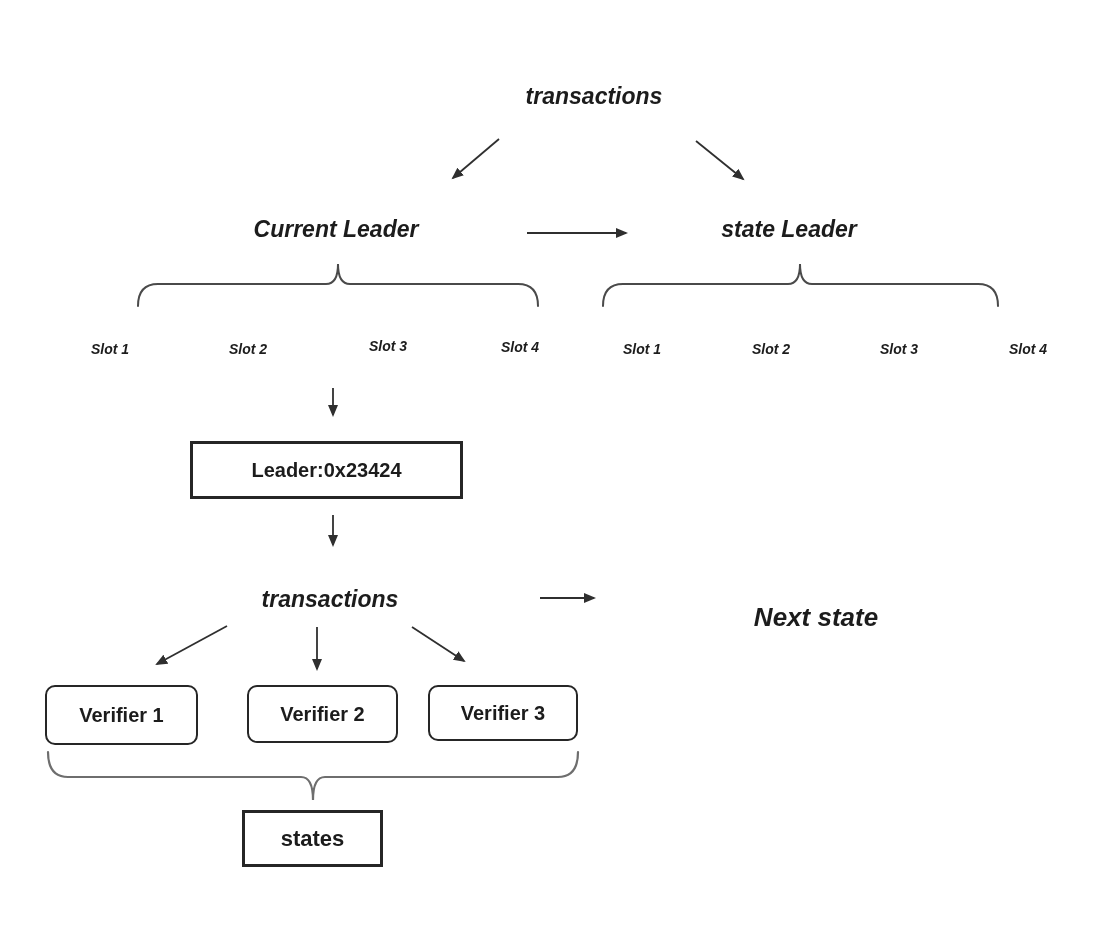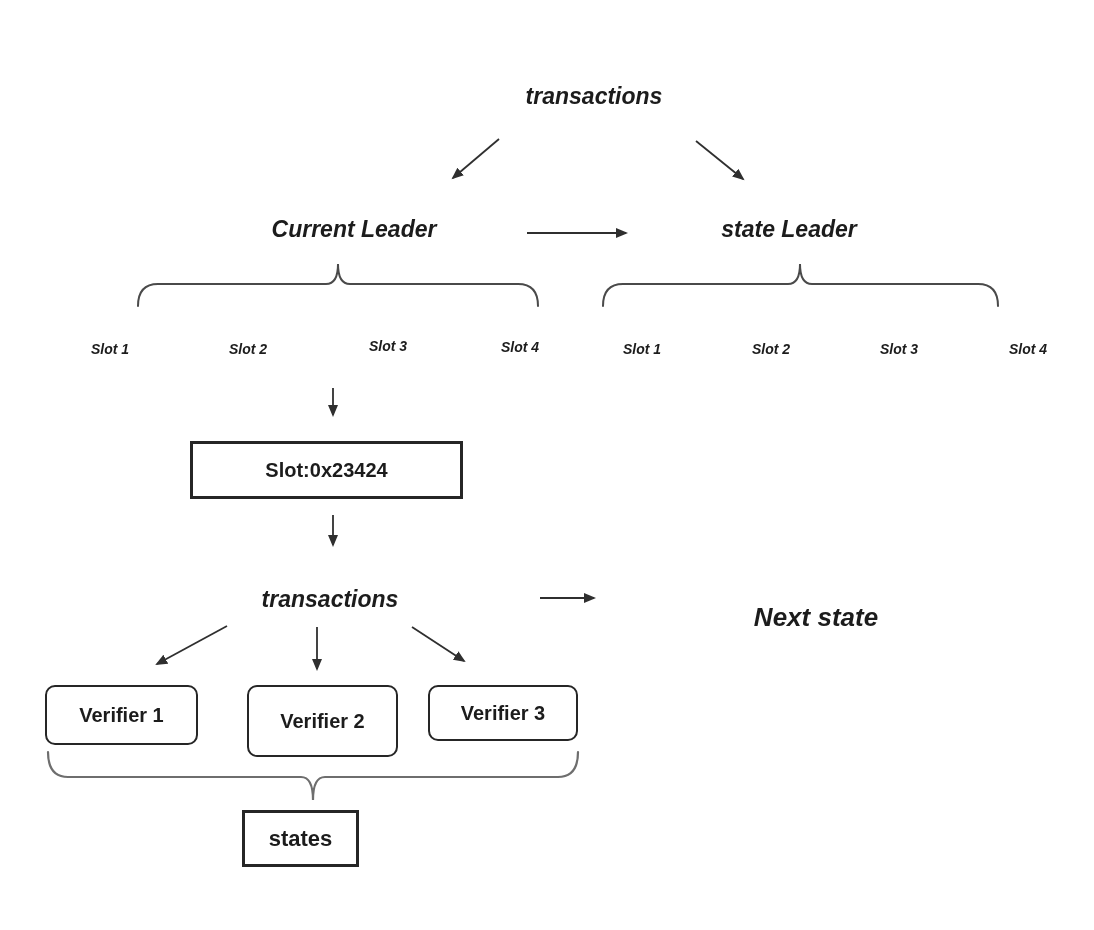--- a/index.html
+++ b/index.html
@@ -86,48 +86,48 @@
 
     <path d="M 227 626 L 157 664" fill="none" stroke="var(--line)" stroke-width="1.8" marker-end="url(#ah)"></path>
     <path d="M 317 627 L 317 669" fill="none" stroke="var(--line)" stroke-width="1.8" marker-end="url(#ah)"></path>
     <path d="M 412 627 L 464 661" fill="none" stroke="var(--line)" stroke-width="1.8" marker-end="url(#ah)"></path>
 
     <path d="M 48 752 Q 48 777 68 777 L 301 777 Q 313 777 313 800 Q 313 777 325 777 L 558 777 Q 578 777 578 752" fill="none" stroke="var(--brace_bottom)" stroke-width="2.2" stroke-linecap="round"></path>
   </svg>
 
   <div class="lbl lbl-lg" style="left:594px; top:83px;">transactions</div>
 
-  <div class="lbl lbl-lg" style="left:354px; top:216px;">Current Leader</div>
+  <div class="lbl lbl-lg" style="left:336px; top:216px;">Current Leader</div>
   <div class="lbl lbl-lg" style="left:789px; top:216px;">state Leader</div>
 
   <div class="lbl lbl-slot" style="left:110px; top:341px;">Slot 1</div>
   <div class="lbl lbl-slot" style="left:248px; top:341px;">Slot 2</div>
   <div class="lbl lbl-slot" style="left:388px; top:338px;">Slot 3</div>
   <div class="lbl lbl-slot" style="left:520px; top:339px;">Slot 4</div>
 
   <div class="lbl lbl-slot" style="left:642px; top:341px;">Slot 1</div>
   <div class="lbl lbl-slot" style="left:771px; top:341px;">Slot 2</div>
   <div class="lbl lbl-slot" style="left:899px; top:341px;">Slot 3</div>
   <div class="lbl lbl-slot" style="left:1028px; top:341px;">Slot 4</div>
 
   <div class="node-box" style="left:190px; top:441px; width:273px; height:58px;">
-    <span>Slot:0x23424</span>
+    <span>Leader:0x23424</span>
   </div>
 
   <div class="lbl lbl-lg" style="left:330px; top:586px;">transactions</div>
 
   <div class="lbl lbl-md" style="left:816px; top:603px;">Next state</div>
 
   <div class="node-box verifier-box" style="left:45px; top:685px; width:153px; height:60px;">
     <span>Verifier 1</span>
   </div>
-  <div class="node-box verifier-box" style="left:247px; top:685px; width:151px; height:72px;">
+  <div class="node-box verifier-box" style="left:247px; top:685px; width:151px; height:58px;">
     <span>Verifier 2</span>
   </div>
   <div class="node-box verifier-box" style="left:428px; top:685px; width:150px; height:56px;">
     <span>Verifier 3</span>
   </div>
 
-  <div class="node-box states-box" style="left:242px; top:810px; width:117px; height:57px;">
+  <div class="node-box states-box" style="left:242px; top:810px; width:141px; height:57px;">
     <span>states</span>
   </div>
 
 </div>
 
 </body></html>

